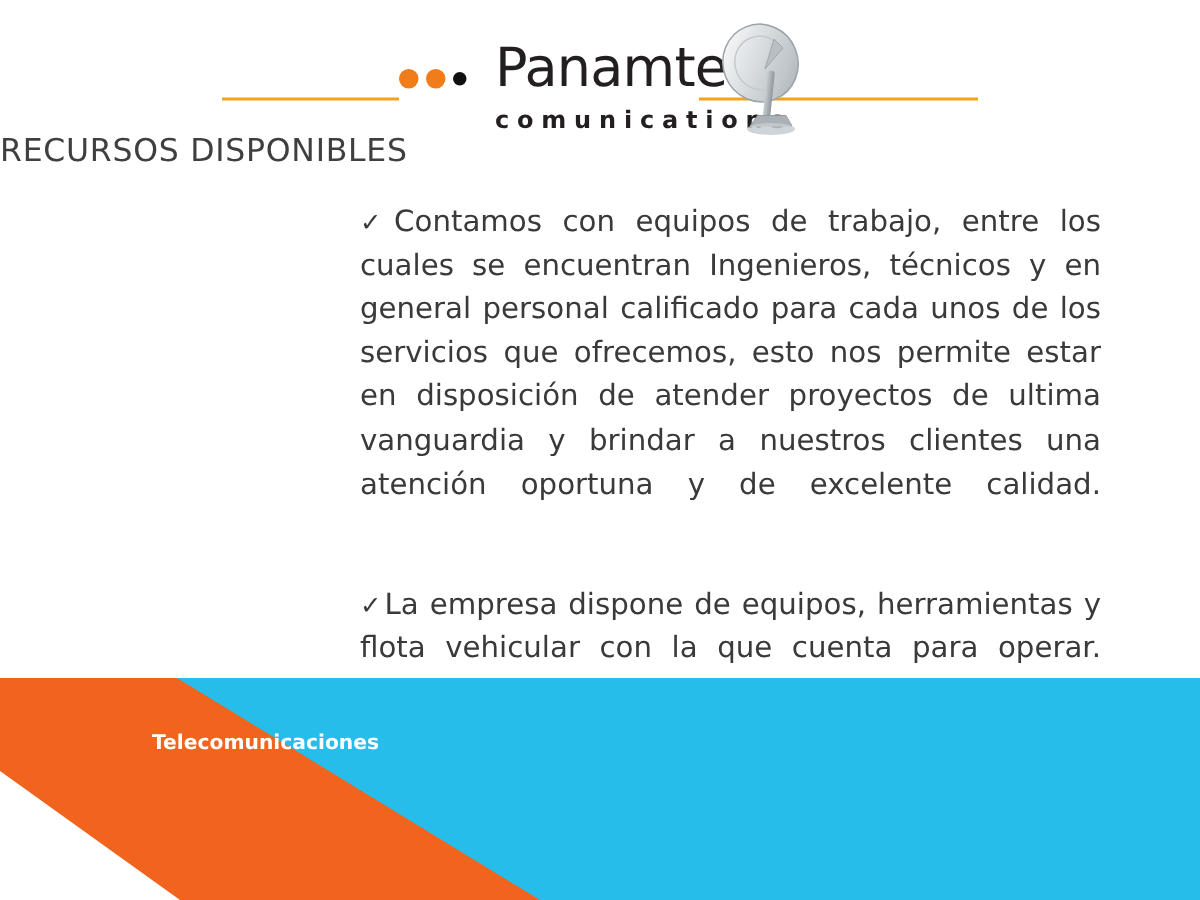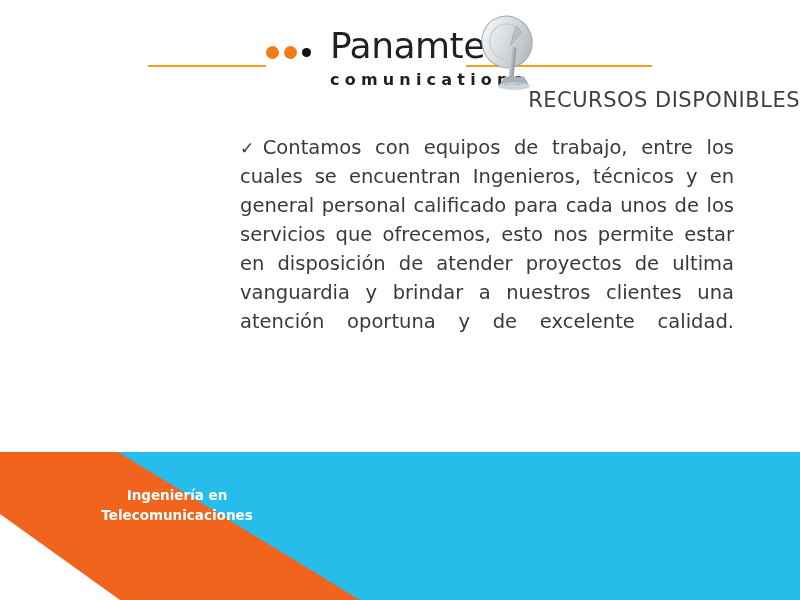--- a/index.html
+++ b/index.html
@@ -78,21 +78,21 @@
     width: 80px;
     height: 78px;
   }
 
   
   .slide-title {
     position: absolute;
     left: 0;
     top: 88px;
     width: 800px;
-    text-align: right;
+    text-align: left;
     font-family: "DejaVu Sans", sans-serif;
     font-size: 21px;
     color: #3f3f3f;
     letter-spacing: 0.5px;
   }
 
   
   .body-block {
     position: absolute;
     left: 196px;
@@ -205,25 +205,27 @@
       <ellipse cx="44" cy="72" rx="16" ry="4" fill="#c5ccd1" opacity="0.85"></ellipse>
     </svg>
   </div>
 
   <div class="slide-title">RECURSOS DISPONIBLES</div>
 
   <div class="body-block">
     <p class="para">
       <span class="check">✓</span><span>Contamos con equipos de trabajo, entre los cuales se encuentran Ingenieros, técnicos y en general personal calificado para cada unos de los servicios que ofrecemos, esto nos permite estar en disposición de atender proyectos de ultima vanguardia y brindar a nuestros clientes una atención oportuna y de excelente calidad.</span>
     </p>
+    <p class="para">
+      <span class="check">✓</span><span>La empresa dispone de equipos, herramientas y flota vehicular con la que cuenta para operar.</span>
+    </p>
   </div>
 
   <div class="band">
     <div class="band-orange"></div>
     <div class="band-cyan"></div>
     <div class="band-white-tri"></div>
     <div class="band-text">
-      <div>Ingeniería en</div>
       <div>Telecomunicaciones</div>
     </div>
   </div>
 
 </div>
 
 </body></html>

